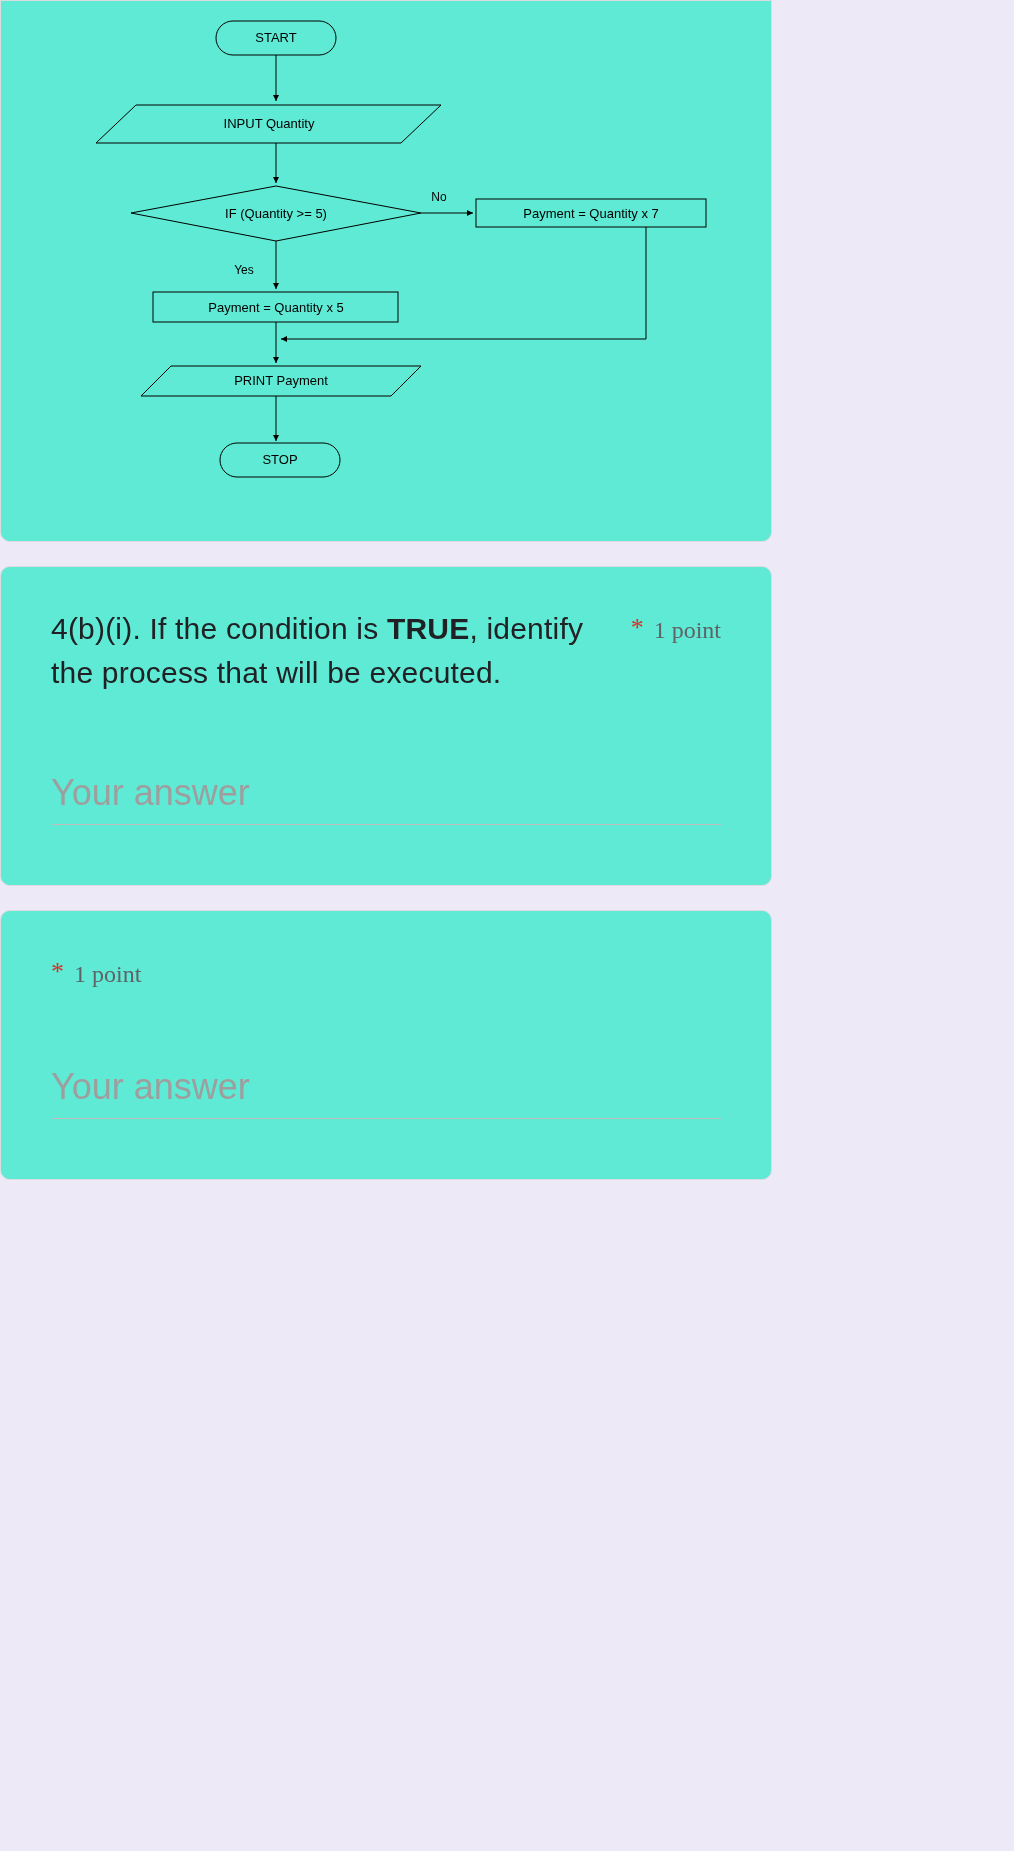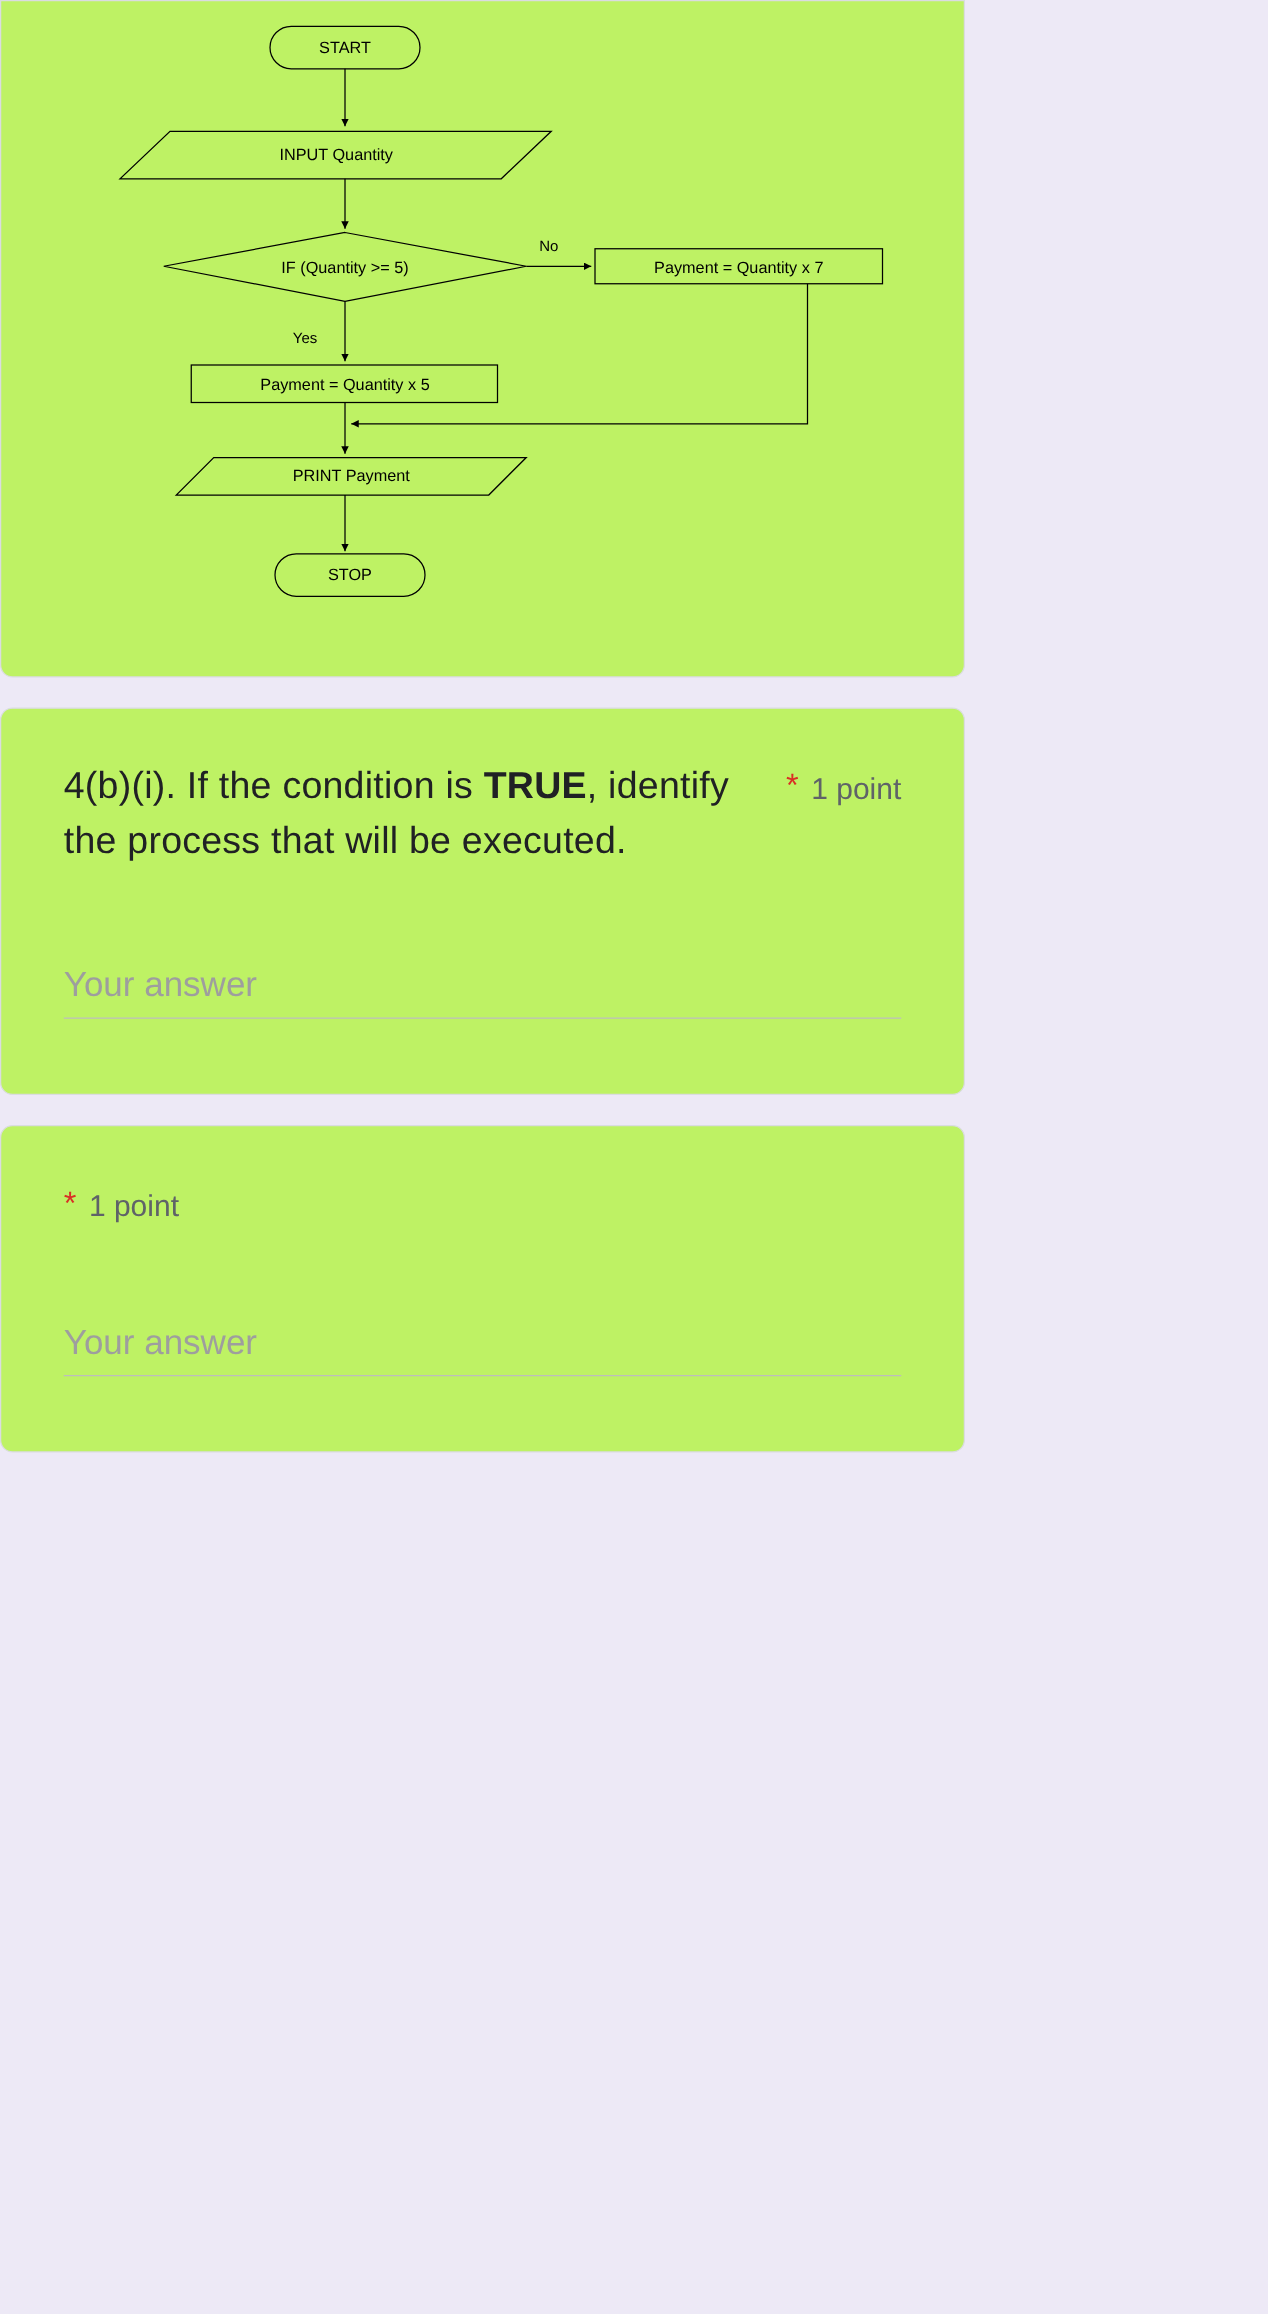--- a/index.html
+++ b/index.html
@@ -1,28 +1,28 @@
 <!DOCTYPE html>
 <html><head>
 <meta charset="utf-8">
 <style>
   html,body{margin:0;padding:0;background:#ede9f6;font-family:Arial,Helvetica,sans-serif;color:#202124;}
   body{width:1014px;}
-  .card{background:#bef264;border-radius:10px;margin:0 0 24px 0;border:1px solid #dadce0;position:relative;}
+  .card{background:#5eead4;border-radius:10px;margin:0 0 24px 0;border:1px solid #dadce0;position:relative;}
   .card.first{border-top-left-radius:0;border-top-right-radius:0;border-top:1px solid #dadce0;margin-top:0;}
   .flowchart-wrap{padding:10px 20px 40px 20px;}
   svg{display:block;}
   .qcard{padding:40px 50px 60px 50px;}
   .qhead{display:flex;align-items:flex-start;gap:30px;}
   .qtext{font-size:30px;line-height:1.45;color:#202124;flex:1;letter-spacing:.2px;}
   .qtext b{font-weight:700;}
-  .pts{white-space:nowrap;font-size:24px;color:#5f6368;margin-top:6px;}
+  .pts{white-space:nowrap;font-size:24px;color:#5f6368;margin-top:6px;font-family:Liberation Serif, serif;}
   .req{color:#d93025;font-size:26px;margin-right:10px;vertical-align:2px;}
   .ans{margin-top:72px;}
-  .ans input{width:100%;border:none;border-bottom:1px solid #bdbdbd;font-size:28px;color:#202124;padding:6px 0 10px 0;outline:none;background:transparent;font-family:inherit;}
+  .ans input{width:100%;border:none;border-bottom:1px solid #bdbdbd;font-size:36px;color:#202124;padding:6px 0 10px 0;outline:none;background:transparent;font-family:inherit;}
   .ans input::placeholder{color:#9e9e9e;}
   
   .ft{font:13px Arial,Helvetica,sans-serif;fill:#000;}
   .fts{font:12px Arial,Helvetica,sans-serif;fill:#000;}
 </style>
 </head>
 <body>
 
 <div class="card first" style="width:770px;">
   <div class="flowchart-wrap">

